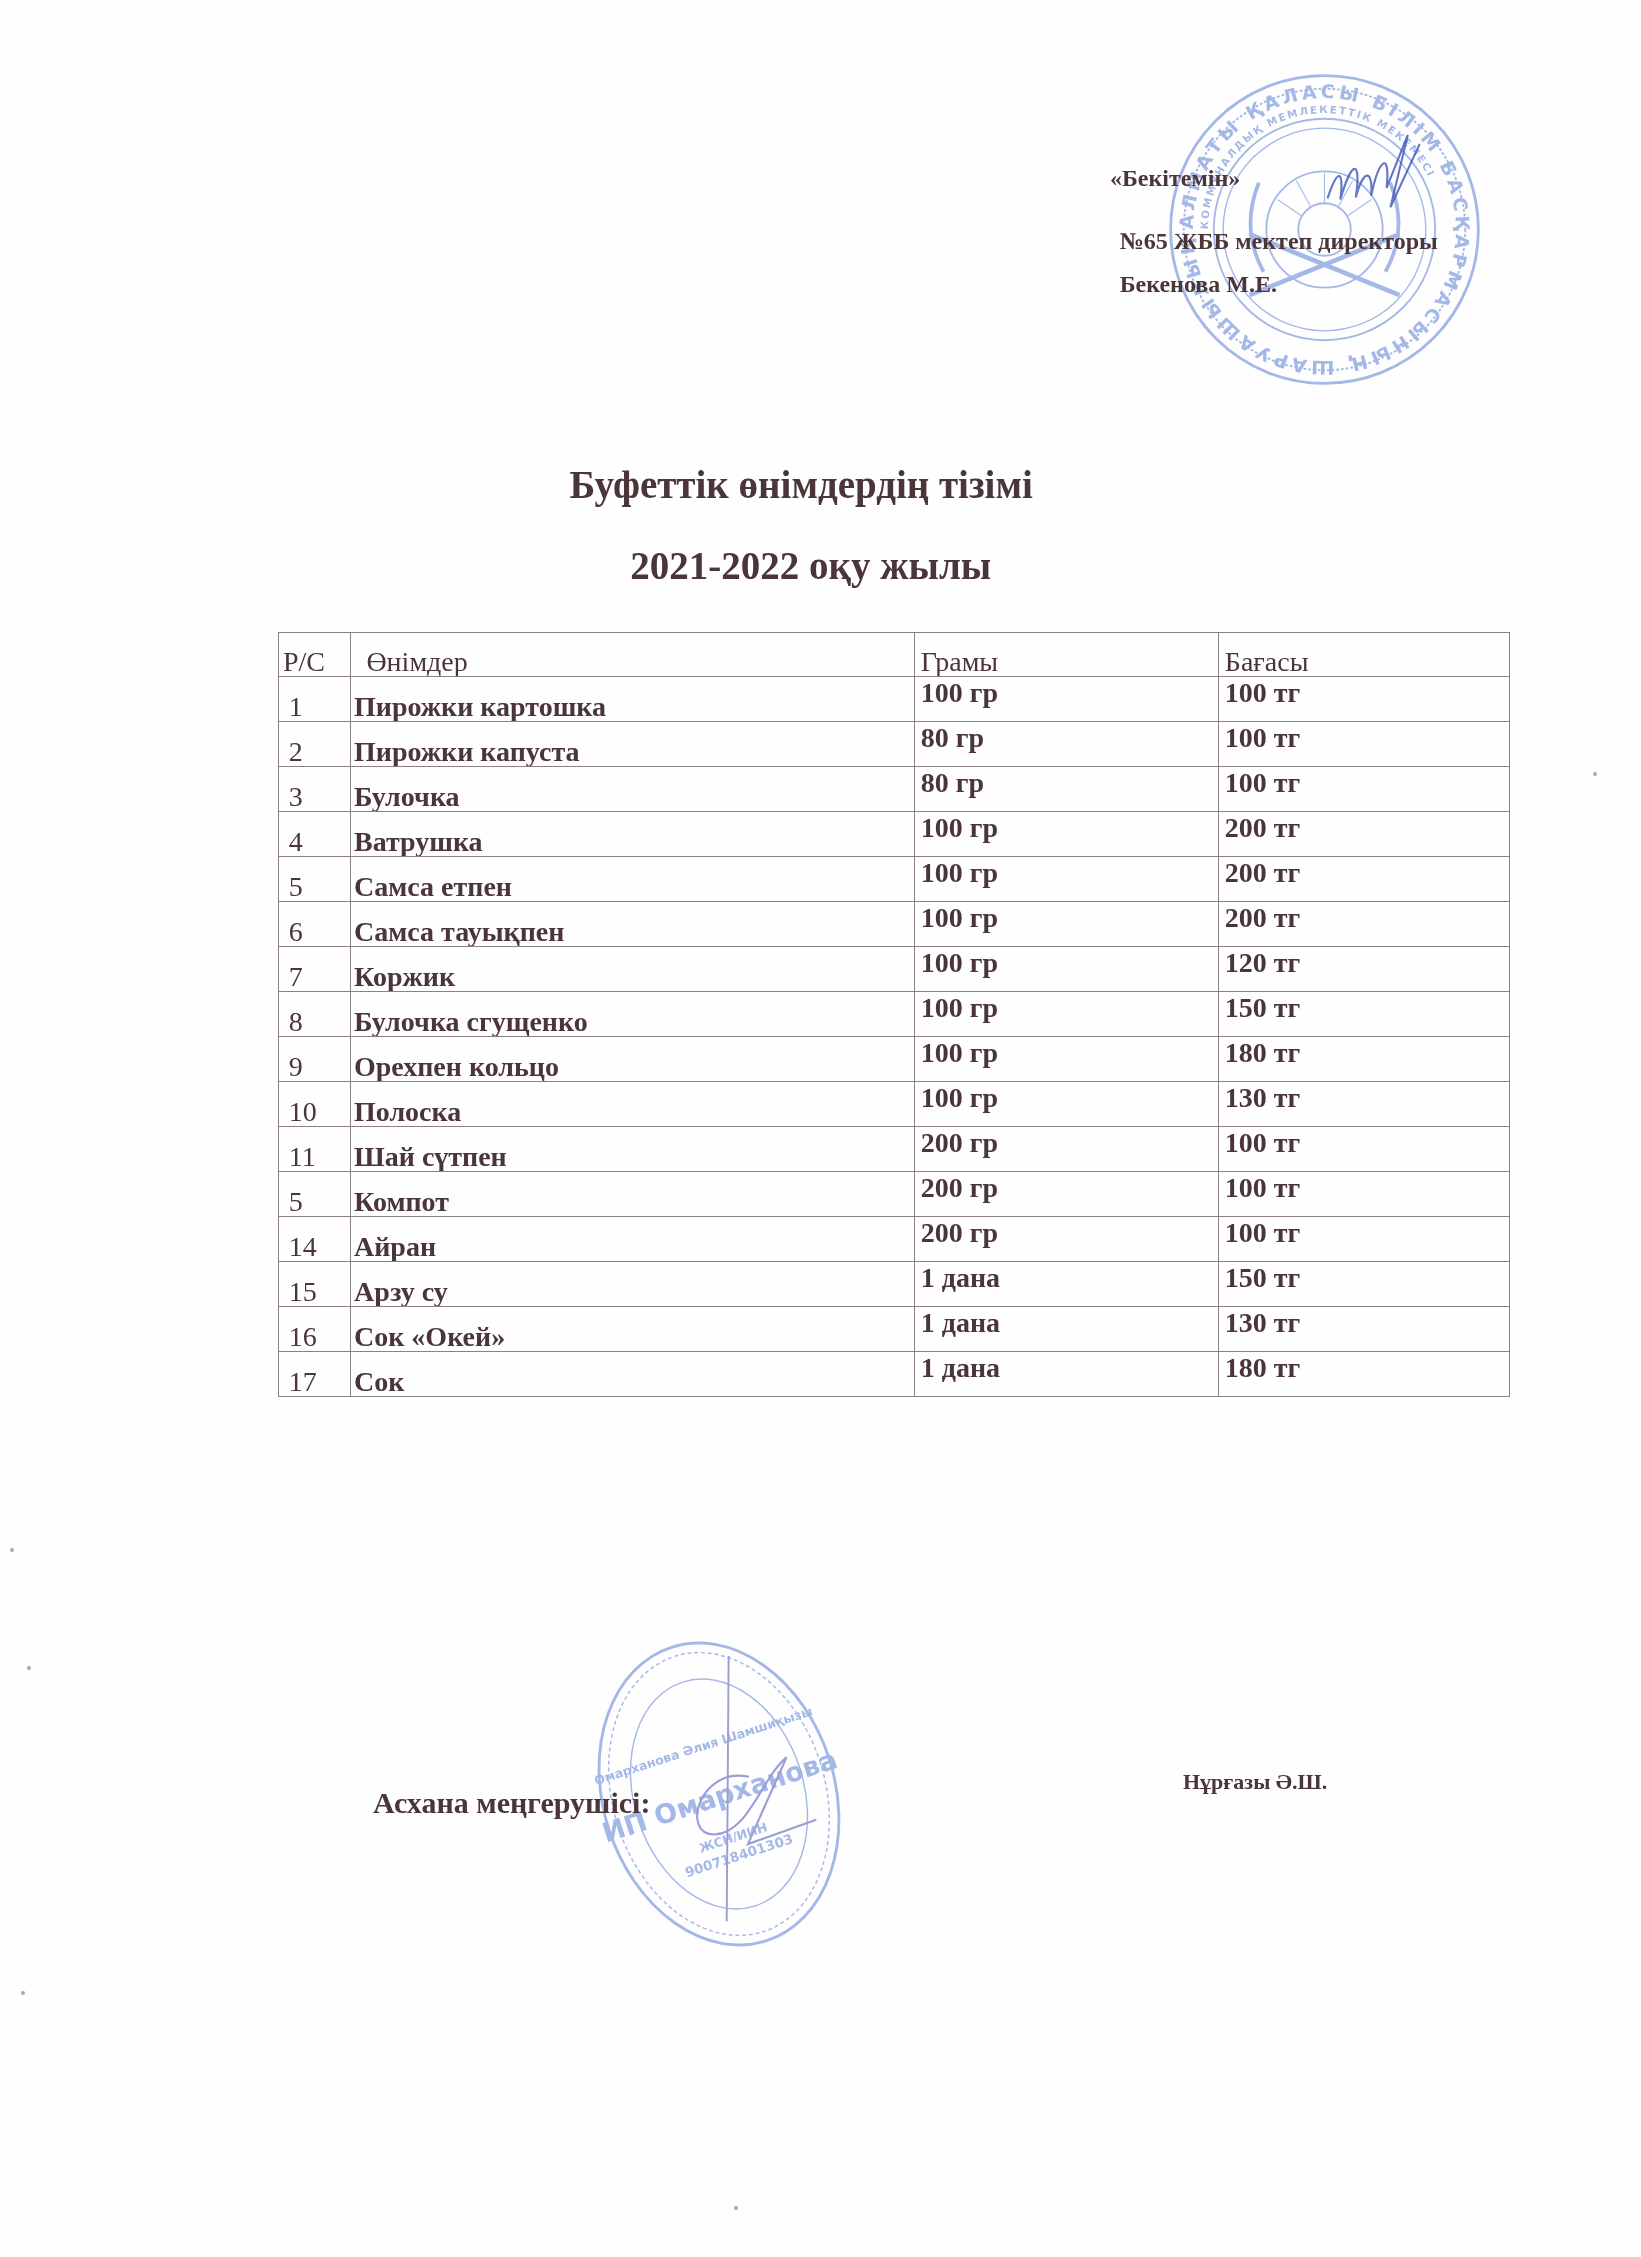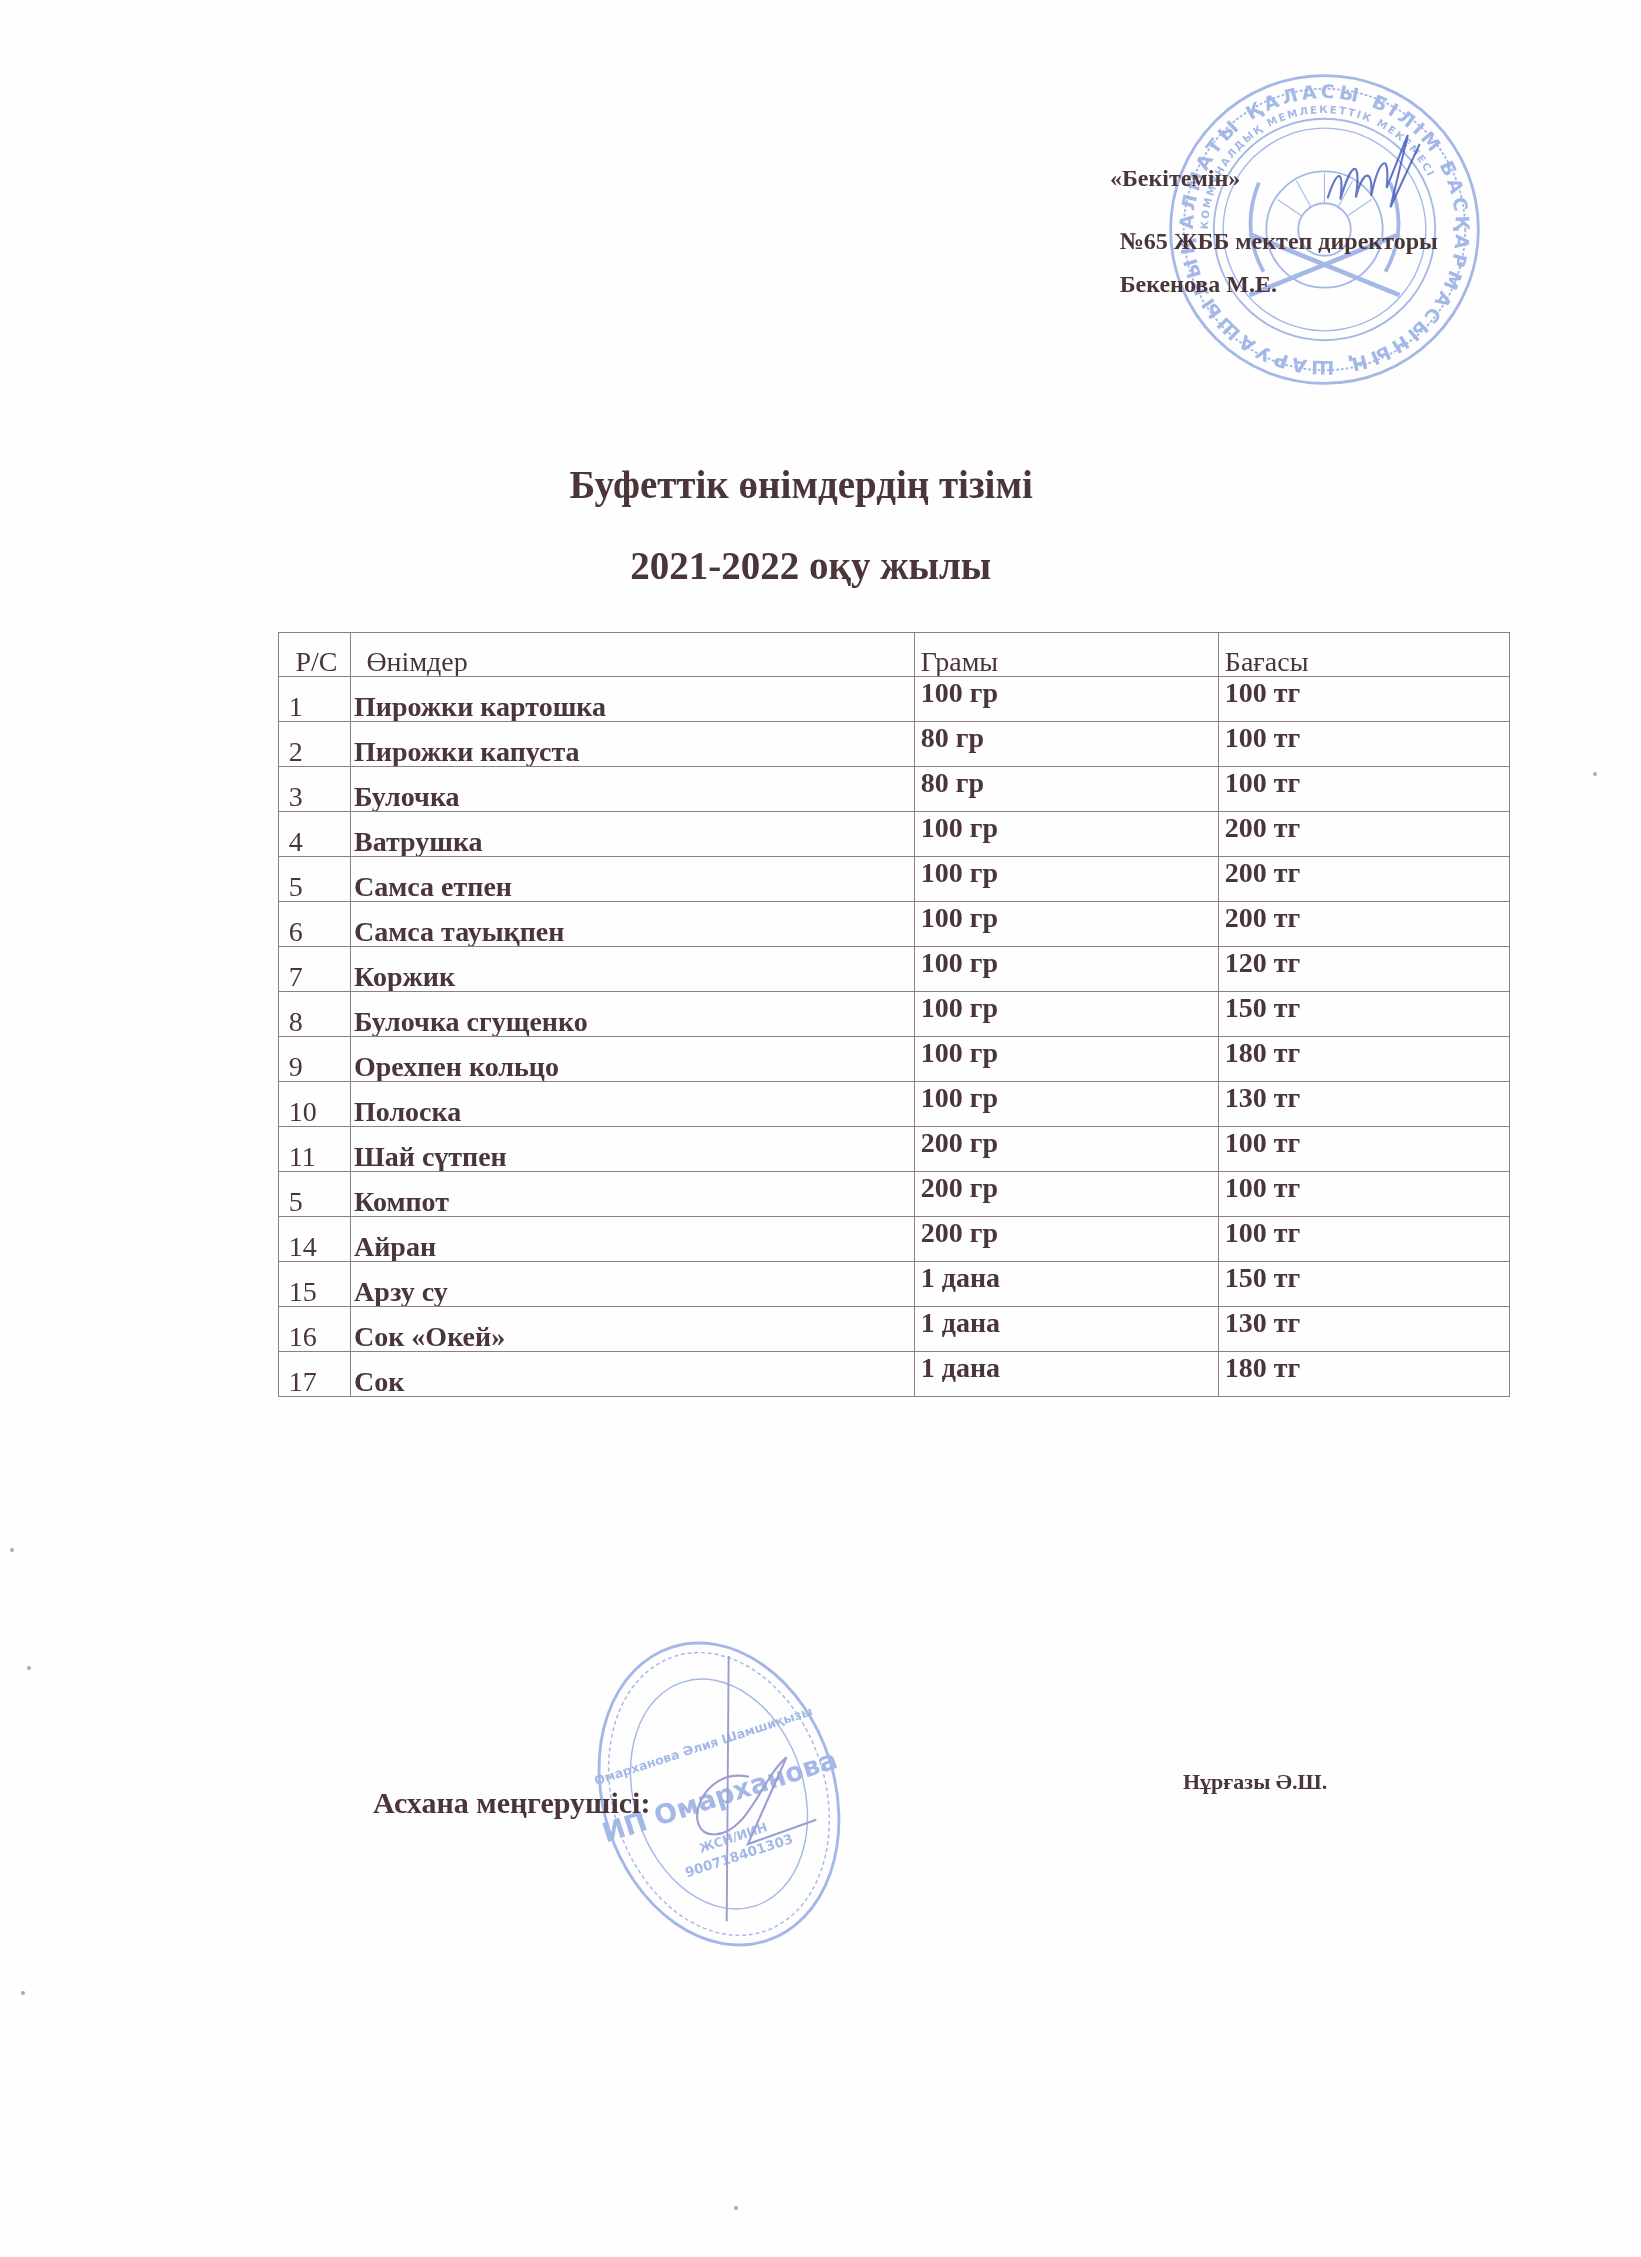--- a/index.html
+++ b/index.html
@@ -81,21 +81,21 @@
       padding: 0 0 0 5.8px;
       text-align: left;
       vertical-align: bottom;
       white-space: nowrap;
       overflow: hidden;
       line-height: 1.05;
       font-weight: bold;
     }
     .price-table th { font-weight: normal; }
     .price-table td.num { font-weight: normal; padding-left: 9.7px; }
-    .price-table th.num-h { font-weight: normal; padding-left: 3.9px; text-align: center; }
+    .price-table th.num-h { font-weight: normal; padding-left: 3.9px; }
     .col-num { width: 72px; }
     .col-name { width: 564px; }
     .col-grams { width: 304px; }
     .col-price { width: 291px; }
     .price-table td.grams, .price-table td.price { vertical-align: top; padding-top: 1px; }
     .price-table td.name { padding-left: 3px; }
     .price-table th.name-h { padding-left: 15.4px; }
 
     
     .footer-label {

